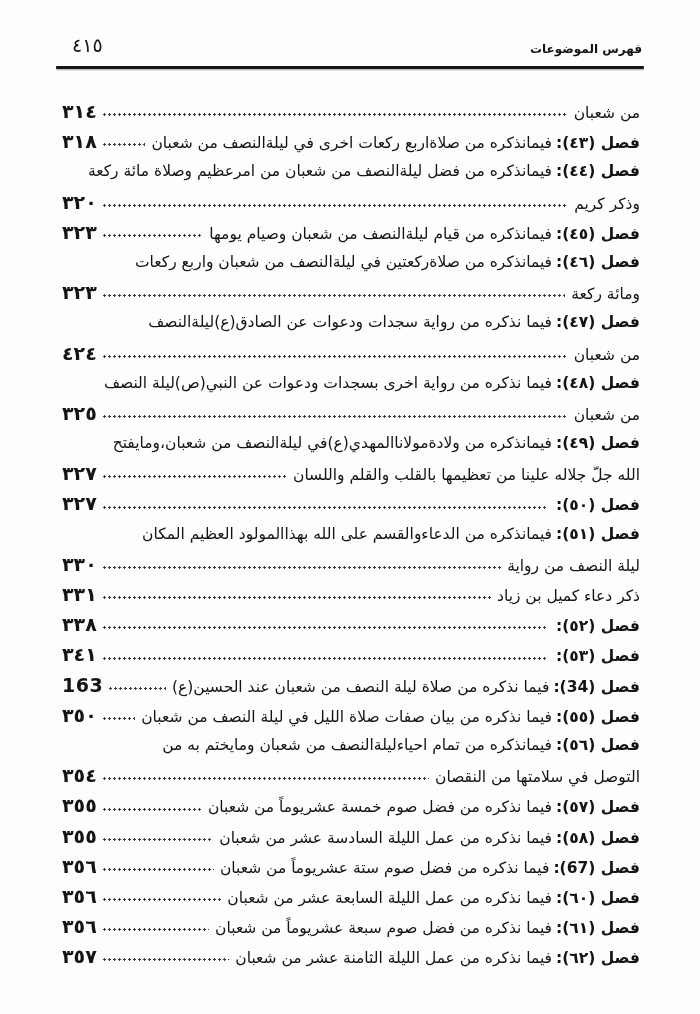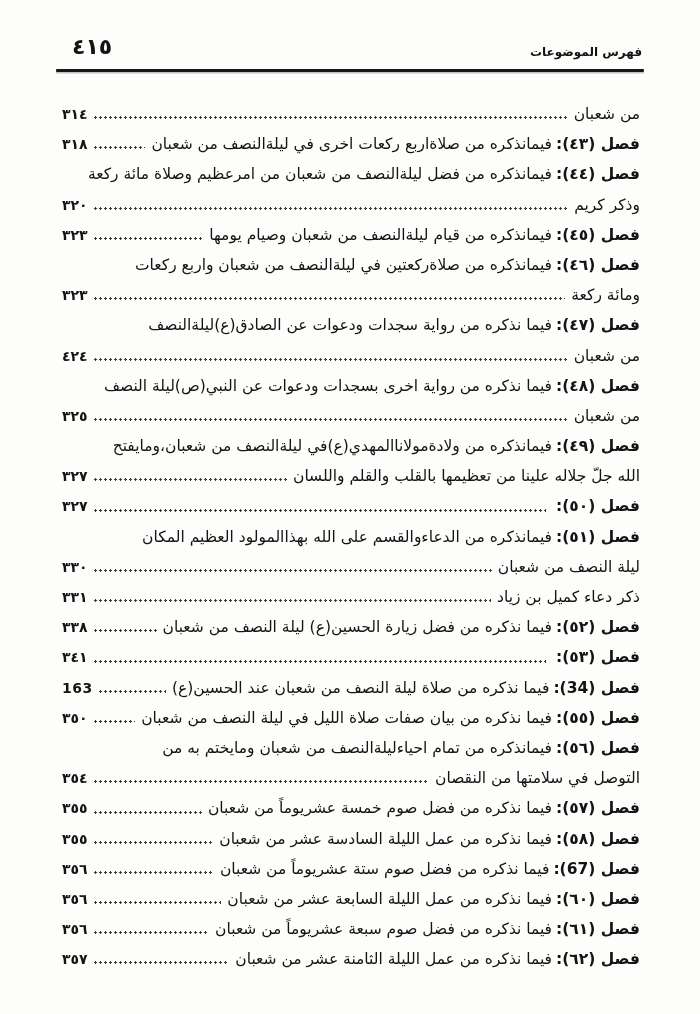--- a/index.html
+++ b/index.html
@@ -24,22 +24,22 @@
     justify-content: space-between;
     align-items: flex-end;
     padding: 34px 58px 0 72px;
   }
   .book-title {
     font-size: 12px;
     font-weight: bold;
     letter-spacing: 0.2px;
   }
   .page-number {
-    font-size: 22px;
-    font-weight: bold;
+    font-size: 19px;
+    font-weight: normal;
   }
   .rule {
     margin: 10px 56px 0 56px;
     height: 3px;
     background: #161616;
     border-radius: 1px;
     box-shadow: 0 1.5px 0 rgba(20,20,20,0.25);
   }
   .toc {
     padding: 27px 60px 0 62px;
@@ -72,21 +72,21 @@
     height: 9px;
     margin: 0 6px 7px 5px;
     background-image: radial-gradient(circle, #3a3a3a 1.05px, transparent 1.35px);
     background-size: 5px 9px;
     background-repeat: repeat-x;
     background-position: left bottom;
   }
   .row .entry-page-number {
     flex: 0 0 auto;
     font-weight: bold;
-    font-size: 14px;
+    font-size: 19px;
     letter-spacing: 0.5px;
   }
 </style>
 </head>
 <body>
 
 <div class="page">
   <div class="header">
     <div class="book-title">فهرس الموضوعات</div>
     <div class="page-number">٤١٥</div>
@@ -158,32 +158,31 @@
       <div class="row">
         <span class="entry-label">فصل (٥٠):</span>
         <span class="dot-leader"></span>
         <span class="entry-page-number">٣٢٧</span>
       </div>
       <div class="row">
         <span class="entry-label">فصل (٥١):</span>
         <span class="entry-text">فيمانذكره من الدعاءوالقسم على الله بهذاالمولود العظيم المكان</span>
       </div>
       <div class="row bold">
-        <span class="entry-text">ليلة النصف من شعبان</span>
+        <span class="entry-text">ليلة النصف من رواية</span>
         <span class="dot-leader"></span>
         <span class="entry-page-number">٣٣٠</span>
       </div>
       <div class="row bold">
         <span class="entry-text">ذكر دعاء كميل بن زياد</span>
         <span class="dot-leader"></span>
         <span class="entry-page-number">٣٣١</span>
       </div>
       <div class="row">
         <span class="entry-label">فصل (٥٢):</span>
-        <span class="entry-text">فيما نذكره من فضل زيارة الحسين(ع) ليلة النصف من شعبان</span>
         <span class="dot-leader"></span>
         <span class="entry-page-number">٣٣٨</span>
       </div>
       <div class="row">
         <span class="entry-label">فصل (٥٣):</span>
         <span class="dot-leader"></span>
         <span class="entry-page-number">٣٤١</span>
       </div>
       <div class="row">
         <span class="entry-label">فصل (34):</span>

